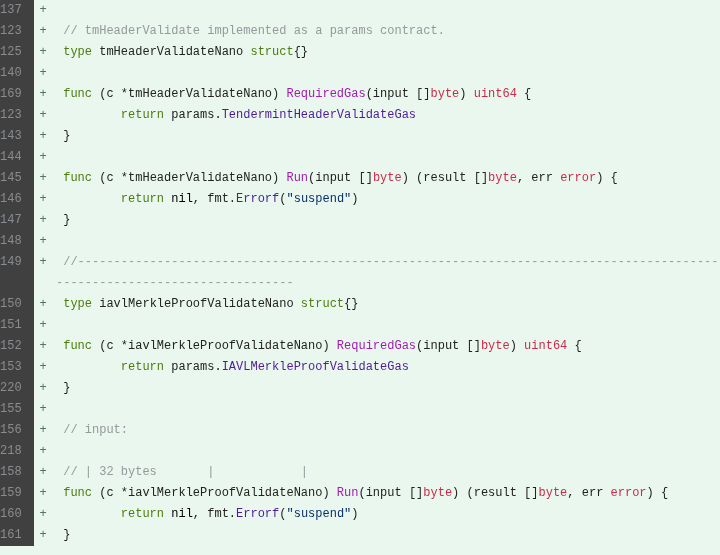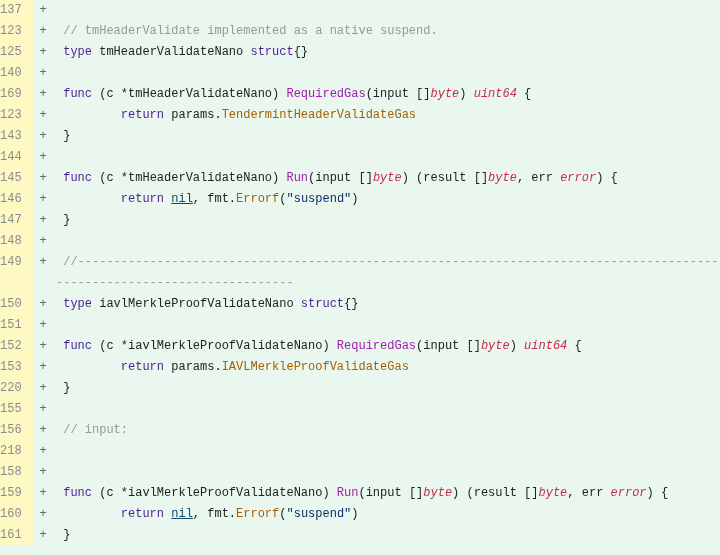--- a/index.html
+++ b/index.html
@@ -14,21 +14,21 @@
   }
   .diff-container { width: 100%; }
   .line {
     display: flex;
     align-items: stretch;
     min-height: 21px;
   }
   .gutter {
     width: 34px;
     flex: 0 0 34px;
-    background: #fef9c3;
+    background: #404040;
     color: #888c90;
     text-align: right;
     padding-right: 24px;
     line-height: 21px;
     user-select: none;
   }
   .sign {
     width: 18px;
     flex: 0 0 18px;
     background: #e9f7ee;
@@ -39,41 +39,41 @@
   }
   .code {
     flex: 1 1 auto;
     background: #e9f7ee;
     white-space: pre-wrap;
     word-break: break-all;
     line-height: 21px;
     padding-left: 4px;
   }
   .cm { color: #95999d; }
-  .kw { color: #4c1d95; }
-  .ty { color: #c92c4a; font-style: italic; }
+  .kw { color: #4d7c0f; }
+  .ty { color: #c92c4a; }
   .fn { color: #a21caf; }
-  .cl { color: #a16207; }
+  .cl { color: #4c1d95; }
   .str{ color: #0a3069; }
-  .lit{ color: #0c4a6e; text-decoration: underline; }
+  .lit{ color: #000000; }
 </style>
 </head>
 <body>
 
 <div class="diff-container">
 
 <div class="line">
       <div class="gutter">137</div>
       <div class="sign">+</div>
       <div class="code"></div>
     </div>
     <div class="line">
       <div class="gutter">123</div>
       <div class="sign">+</div>
-      <div class="code"><span> </span><span class="cm">// tmHeaderValidate implemented as a native suspend.</span></div>
+      <div class="code"><span> </span><span class="cm">// tmHeaderValidate implemented as a params contract.</span></div>
     </div>
     <div class="line">
       <div class="gutter">125</div>
       <div class="sign">+</div>
       <div class="code"><span> </span><span class="kw">type</span><span> tmHeaderValidateNano </span><span class="kw">struct</span><span>{}</span></div>
     </div>
     <div class="line">
       <div class="gutter">140</div>
       <div class="sign">+</div>
       <div class="code"></div>
@@ -159,21 +159,21 @@
       <div class="code"><span> </span><span class="cm">// input:</span></div>
     </div>
     <div class="line">
       <div class="gutter">218</div>
       <div class="sign">+</div>
       <div class="code"><span> </span></div>
     </div>
     <div class="line">
       <div class="gutter">158</div>
       <div class="sign">+</div>
-      <div class="code"><span> </span></div>
+      <div class="code"><span> </span><span class="cm">// | 32 bytes       |            |</span></div>
     </div>
     <div class="line">
       <div class="gutter">159</div>
       <div class="sign">+</div>
       <div class="code"><span> </span><span class="kw">func</span><span> (c *iavlMerkleProofValidateNano) </span><span class="fn">Run</span><span>(input []</span><span class="ty">byte</span><span>) (result []</span><span class="ty">byte</span><span>, err </span><span class="ty">error</span><span>) {</span></div>
     </div>
     <div class="line">
       <div class="gutter">160</div>
       <div class="sign">+</div>
       <div class="code"><span>         </span><span class="kw">return</span><span> </span><span class="lit">nil</span><span>, fmt.</span><span class="cl">Errorf</span><span>(</span><span class="str">"suspend"</span><span>)</span></div>

